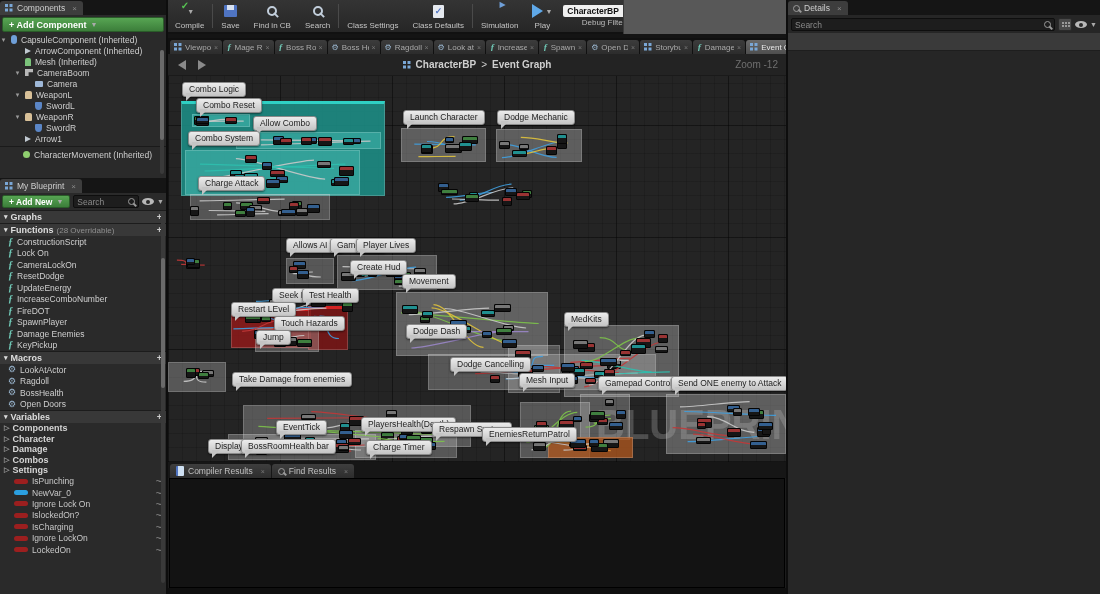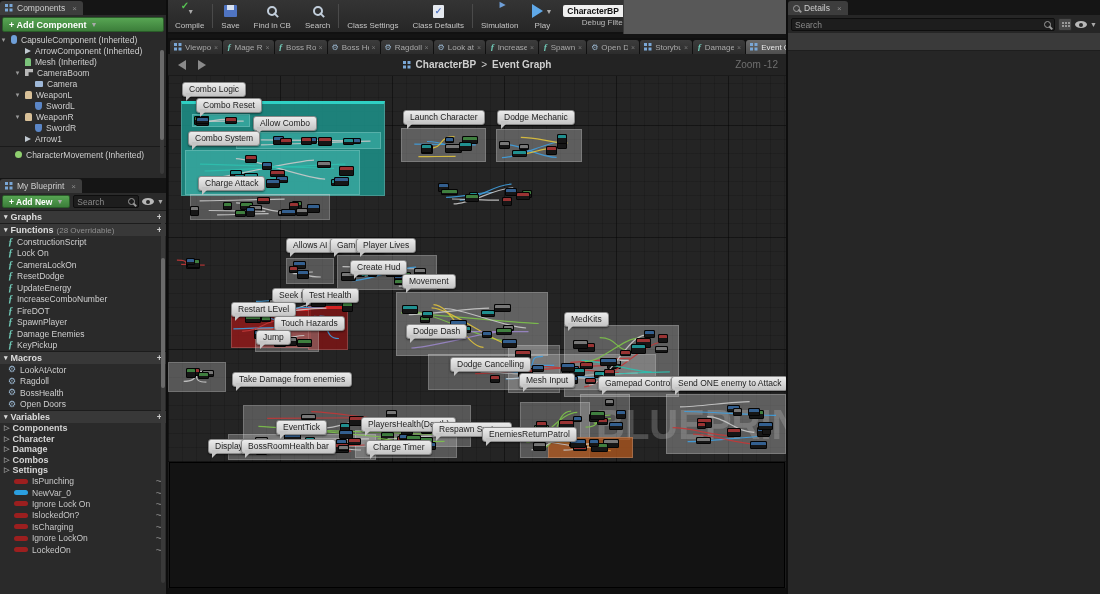--- a/index.html
+++ b/index.html
@@ -191,21 +191,21 @@
           <span class="exp"></span>
           <span class="cico i-shield"></span>
           <span class="clabel">SwordR</span>
         </div>
         <div class="crow" style="padding-left: 14px;">
           <span class="exp"></span>
           <span class="cico i-arrow"></span>
           <span class="clabel">Arrow1</span>
         </div>
         <div class="csep"></div>
-        <div class="crow" style="padding-left: 4px;">
+        <div class="crow" style="padding-left: 12px;">
           <span class="exp"></span>
           <span class="cico i-movement"></span>
           <span class="clabel">CharacterMovement (Inherited)</span>
         </div>
       </div>
     <div class="vscroll" style="right:2px;top:50px;height:124px;">
         <div class="vthumb" style="top:0;height:90px;"></div>
       </div>
 
     <div class="mbp">
@@ -1389,20 +1389,32 @@
         <div class="bubble" style="left: 108px; top: 344px;">EventTick</div>
         <div class="bubble" style="left: 193px; top: 341px;">PlayersHealth(Death)</div>
         <div class="bubble" style="left: 264px; top: 346px;">Respawn System</div>
         <div class="bubble" style="left: 314px; top: 351px;">EnemiesReturnPatrol</div>
         <div class="bubble" style="left: 40px; top: 363px;">Display Boss</div>
         <div class="bubble" style="left: 73px; top: 363px;">BossRoomHealth bar</div>
         <div class="bubble" style="left: 198px; top: 364px;">Charge Timer</div>
       </div>
 
     <div class="bottompanel">
+      <div class="btabs" id="btabs">
+          <div class="btab">
+            <span class="bdoc"></span>
+            <span>Compiler Results</span>
+            <span class="x">×</span>
+          </div>
+          <div class="btab">
+            <span class="mag"></span>
+            <span>Find Results</span>
+            <span class="x">×</span>
+          </div>
+        </div>
       <div class="bcontent"></div>
       <div class="statstrip"></div>
     </div>
   </main>
 
   <aside class="right">
     <div class="ptabrow">
       <div class="ptab">
         <span class="mag"></span>
         <span>Details</span>

